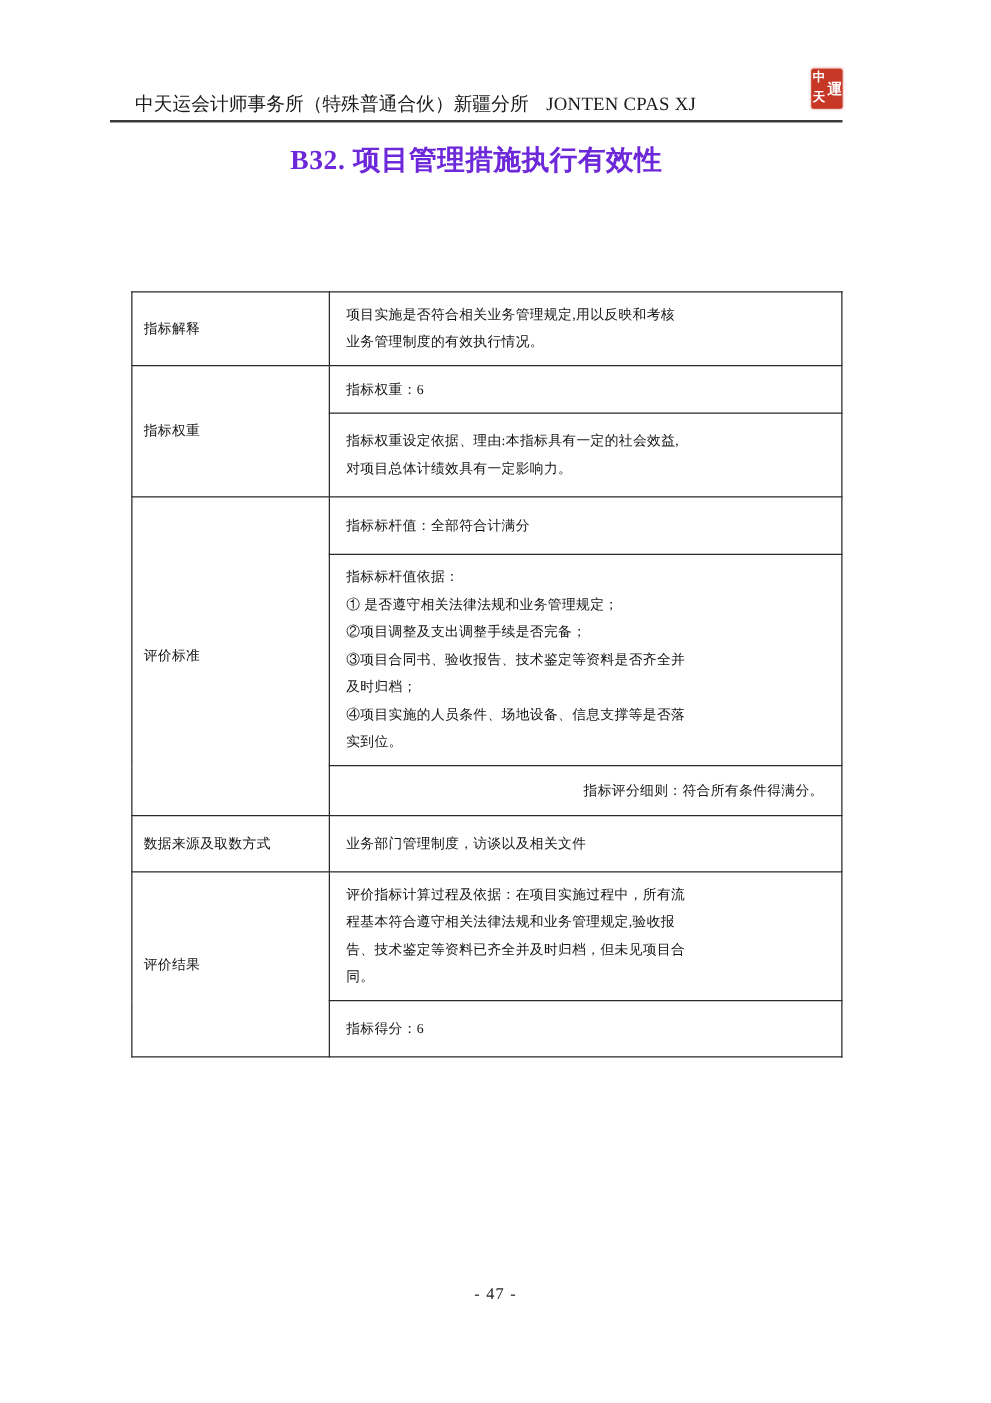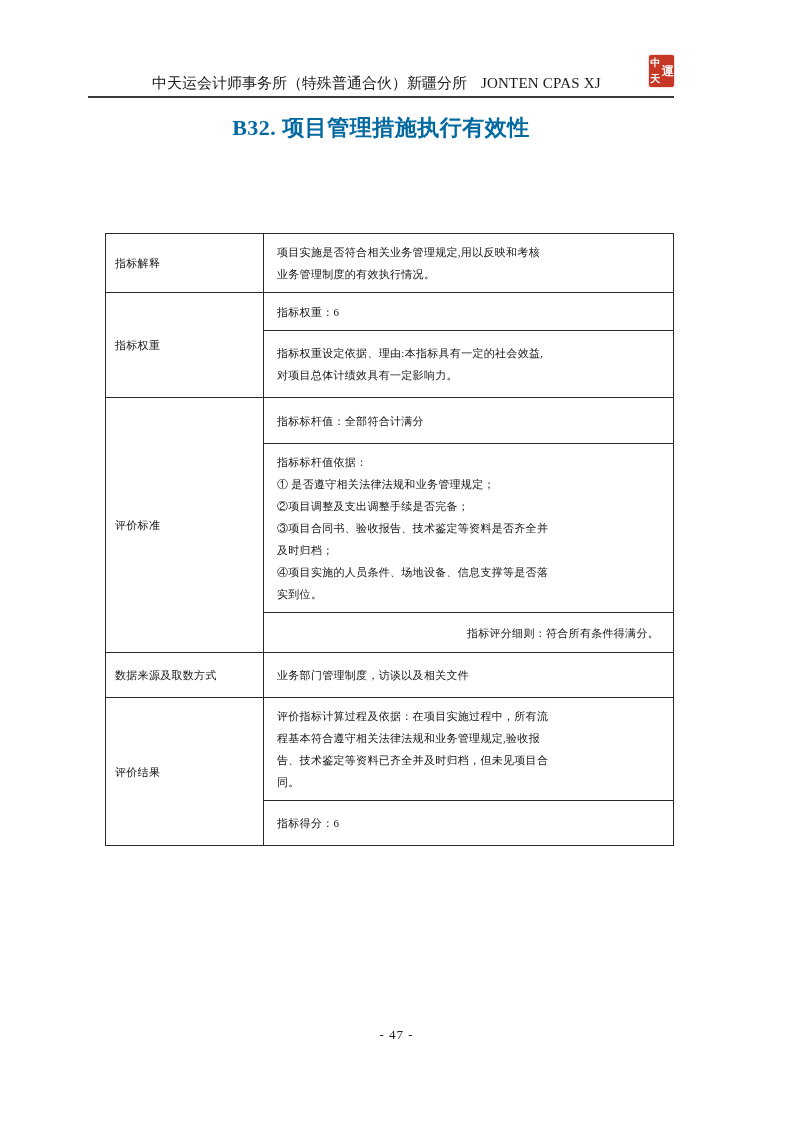--- a/index.html
+++ b/index.html
@@ -14,21 +14,20 @@
     overflow: hidden;
   }
   
   .header-text {
     position: absolute;
     left: 108px;
     top: 74px;
     font-size: 15px;
     white-space: nowrap;
     color: #1a1a1a;
-    margin-left: 44px;
   }
   .header-text .en { margin-left: 14px; letter-spacing: 0.2px; }
   .header-rule {
     position: absolute;
     left: 88px;
     top: 96px;
     width: 586px;
     height: 2px;
     background: #3a3a3a;
   }
@@ -60,21 +59,21 @@
   
   .doc-title {
     position: absolute;
     left: 88px;
     top: 113px;
     width: 586px;
     text-align: center;
     font-size: 22px;
     font-weight: bold;
     letter-spacing: 0.5px;
-    color: #0369a1;
+    color: #6d28d9;
   }
   .meta {
     position: absolute;
     left: 110px;
     top: 147px;
     font-size: 15.5px;
     line-height: 25px;
     color: #1a1a1a;
   }
   

